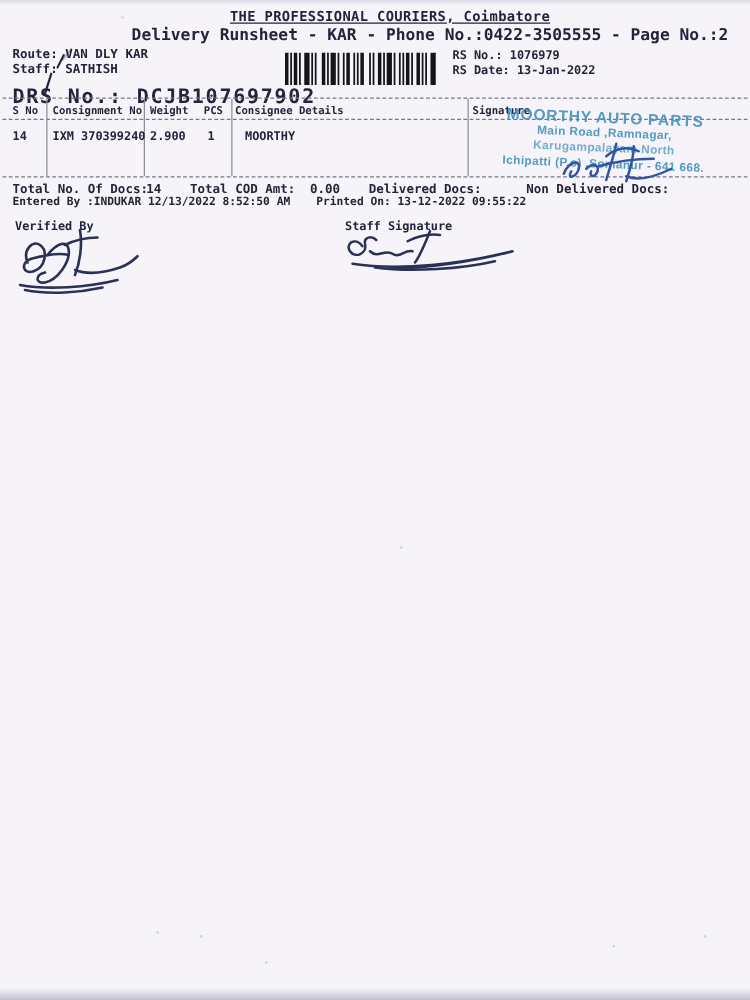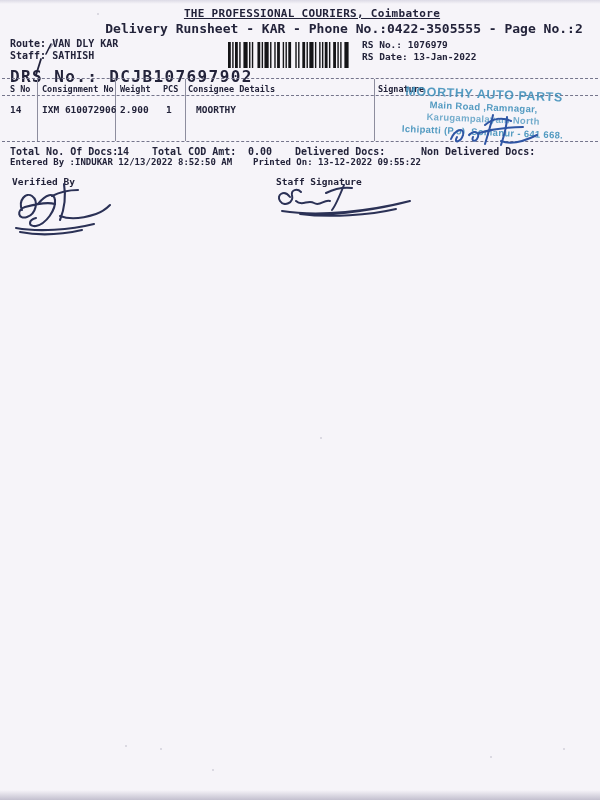--- a/index.html
+++ b/index.html
@@ -127,21 +127,21 @@
 <div class="abs vline v4"></div>
 
 <div class="abs th c-sno">S No</div>
 <div class="abs th c-con">Consignment No</div>
 <div class="abs th c-wt">Weight</div>
 <div class="abs th c-pcs">PCS</div>
 <div class="abs th c-det">Consignee Details</div>
 <div class="abs th c-sig">Signature</div>
 
 <div class="abs td c-sno">14</div>
-<div class="abs td c-con">IXM 610072906</div>
+<div class="abs td c-con">IXM 370399240</div>
 <div class="abs td c-wt">2.900</div>
 <div class="abs td c-pcs-val">1</div>
 <div class="abs td c-det-val">MOORTHY</div>
 
 <div class="abs stamp" id="stamp" style="color: rgb(62, 143, 186);">
   <div class="stamp-l1">MOORTHY AUTO PARTS</div>
   <div class="stamp-l2">Main Road ,Ramnagar,</div>
   <div class="stamp-l3">Karugampalayam North</div>
   <div class="stamp-l4">Ichipatti (P.o) ,Somanur - 641 668.</div>
 </div>

